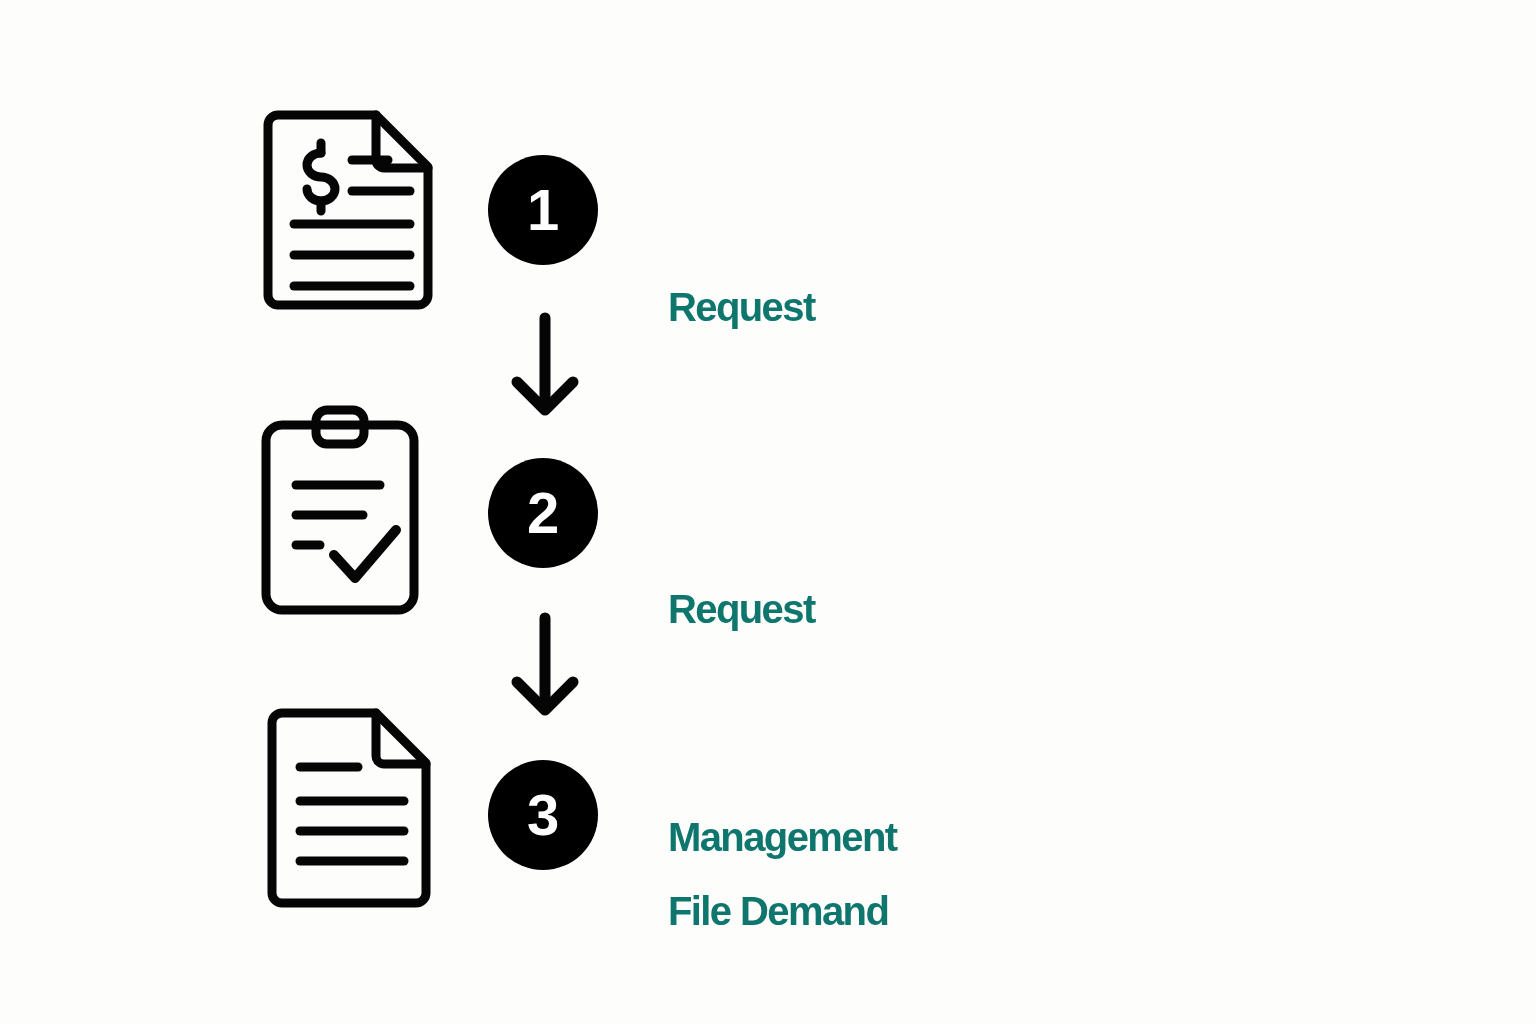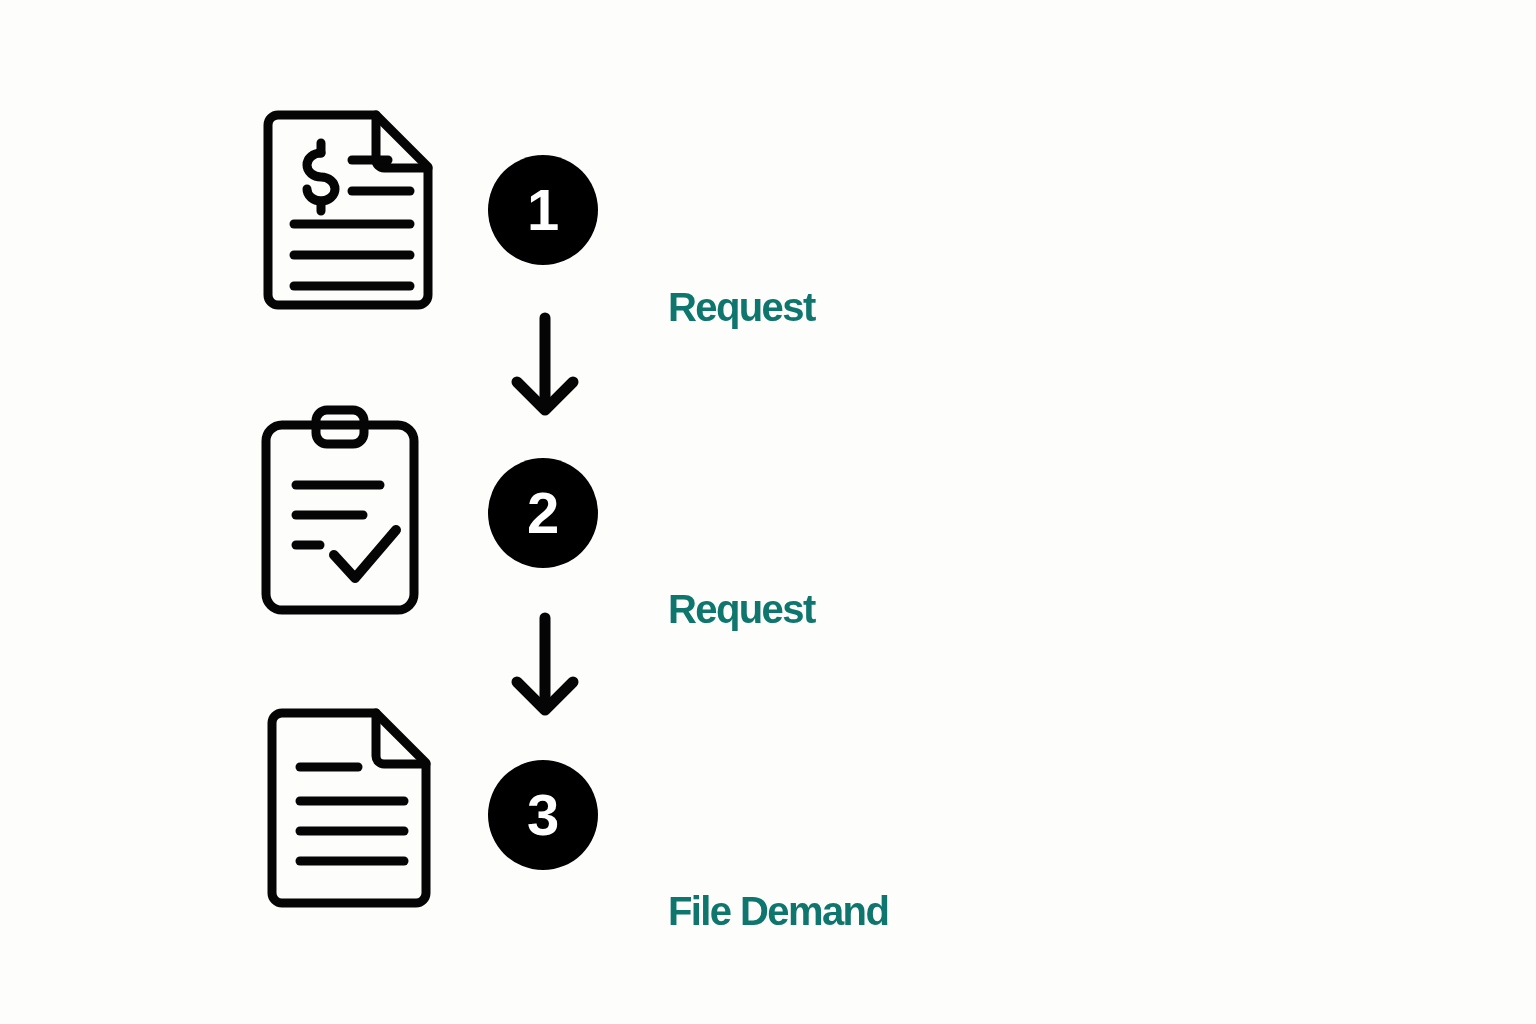--- a/index.html
+++ b/index.html
@@ -156,20 +156,21 @@
         <path d="M 76 150 L 97 173 L 138 125" stroke-width="10"></path>
       </svg>
     </div>
 
     <div class="badge">
       <span>2</span>
     </div>
 
     <div class="step-label">
       <span class="line">Request</span>
+      <span class="line">Management</span>
     </div>
   </div>
 
   <div class="connector" id="connector-2">
     <svg viewBox="0 0 80 110" xmlns="http://www.w3.org/2000/svg" fill="none" stroke="#050505" stroke-width="11" stroke-linecap="round" stroke-linejoin="round">
       <path d="M 40 6 L 40 96"></path>
       <path d="M 12 70 L 40 98 L 68 70"></path>
     </svg>
   </div>
 

